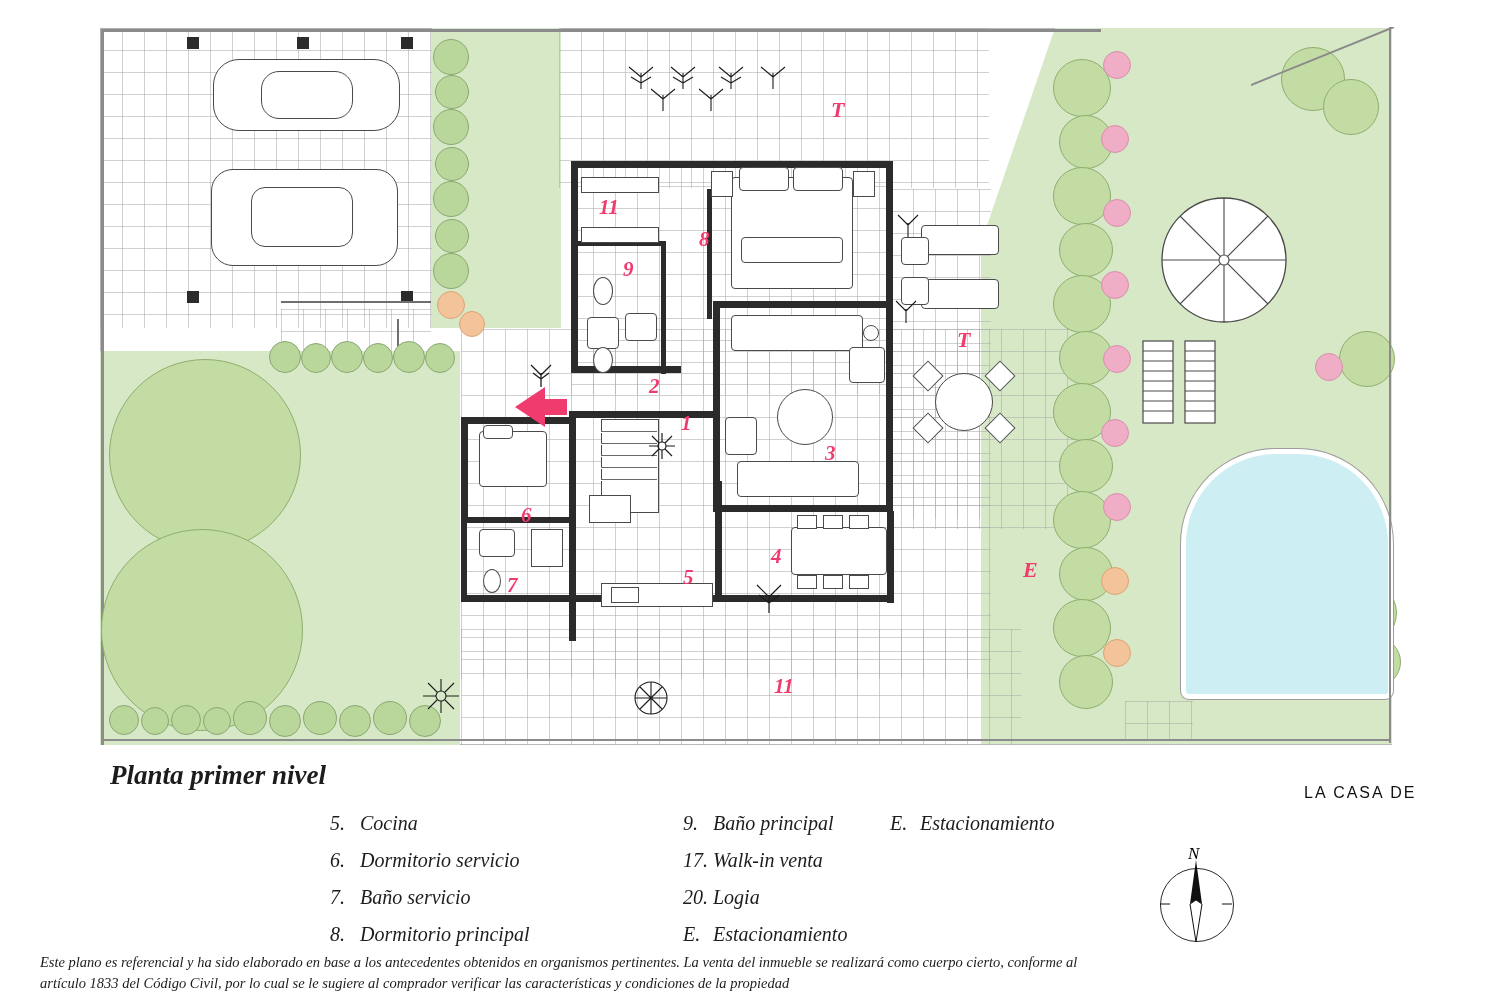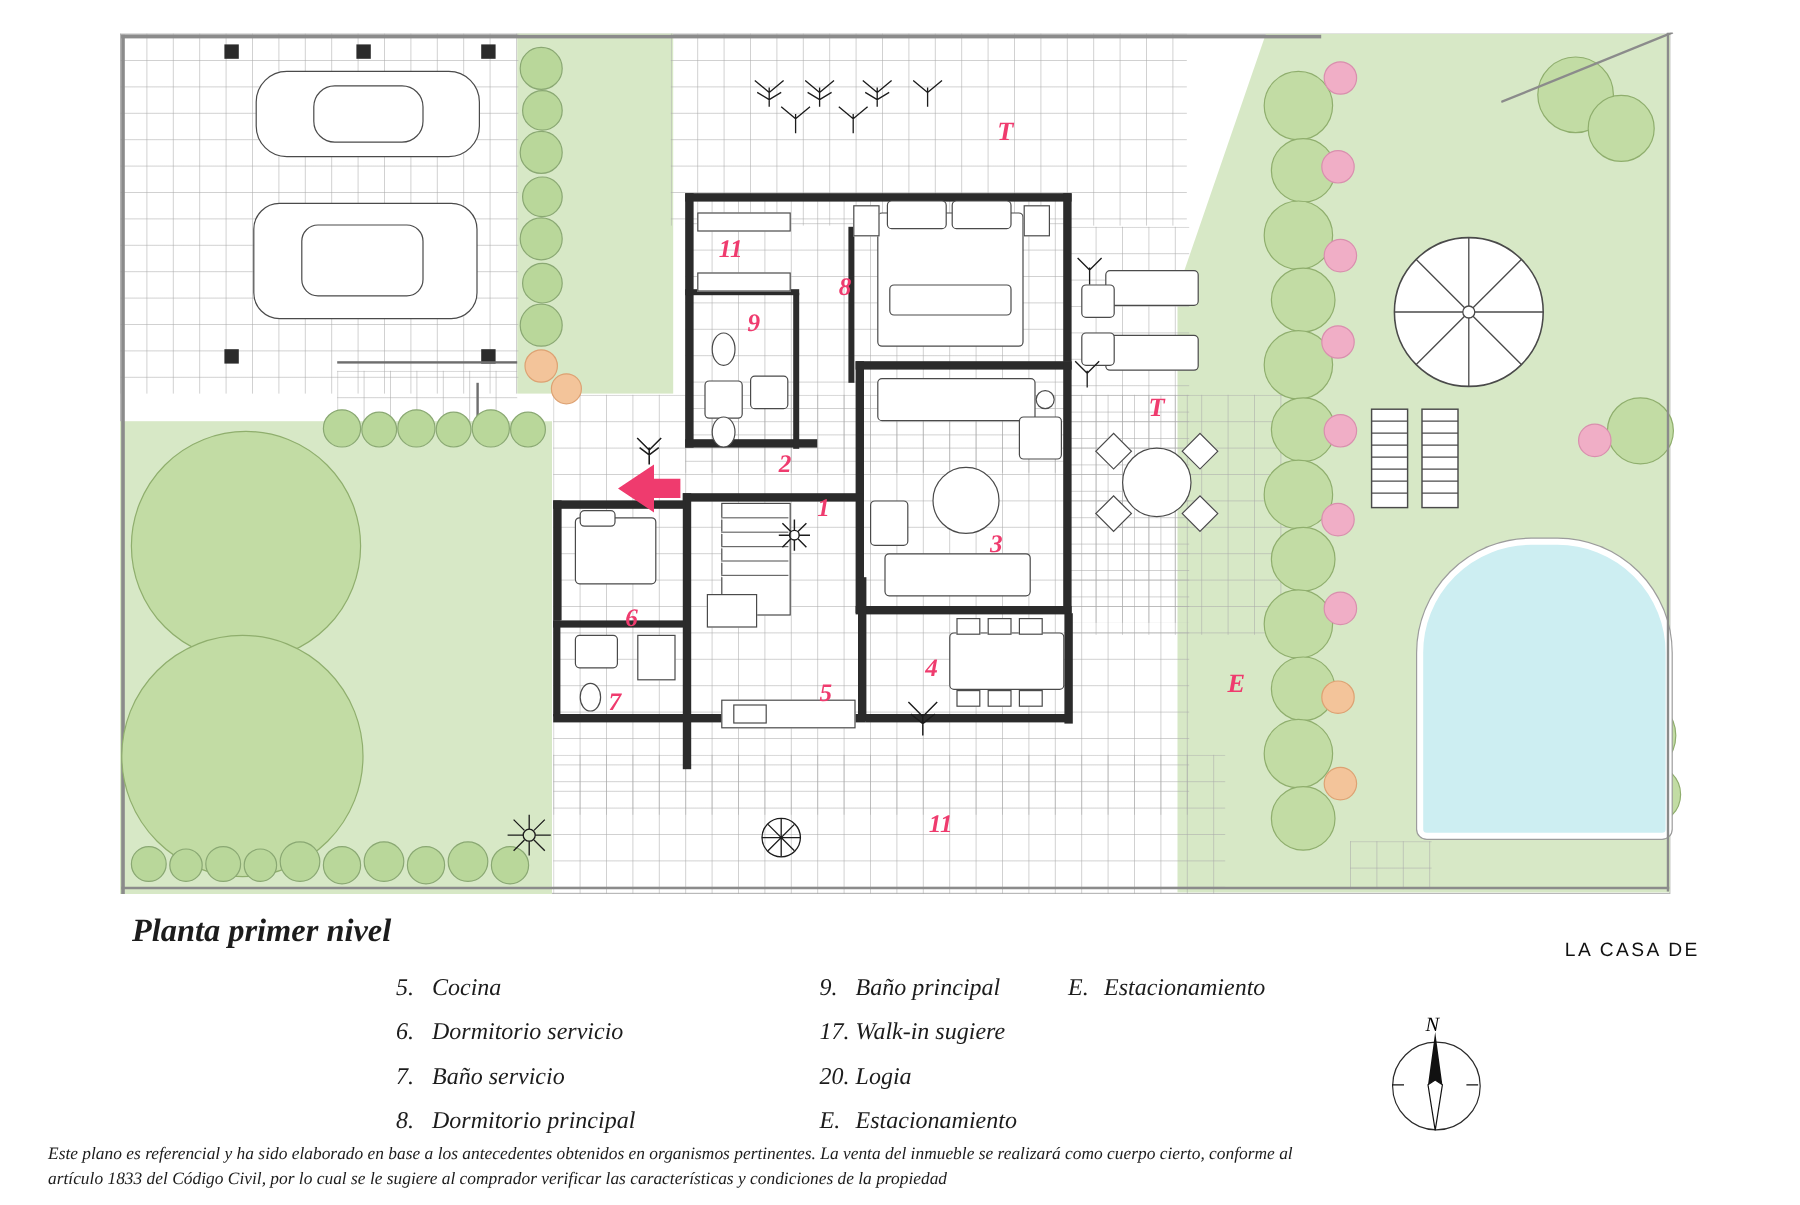--- a/index.html
+++ b/index.html
@@ -434,21 +434,21 @@
     <div class="legend-item">
       <span class="idx">8.</span><span>Dormitorio principal</span>
     </div>
   </div>
 
   <div class="legend-col" style="left:638px;margin-left:45px;">
     <div class="legend-item">
       <span class="idx">9.</span><span>Baño principal</span>
     </div>
     <div class="legend-item">
-      <span class="idx">17.</span><span>Walk-in sugiere</span>
+      <span class="idx">17.</span><span>Walk-in venta</span>
     </div>
     <div class="legend-item">
       <span class="idx">20.</span><span>Logia</span>
     </div>
     <div class="legend-item">
       <span class="idx">E.</span><span>Estacionamiento</span>
     </div>
   </div>
 
   <div class="legend-col" style="left:890px;">

